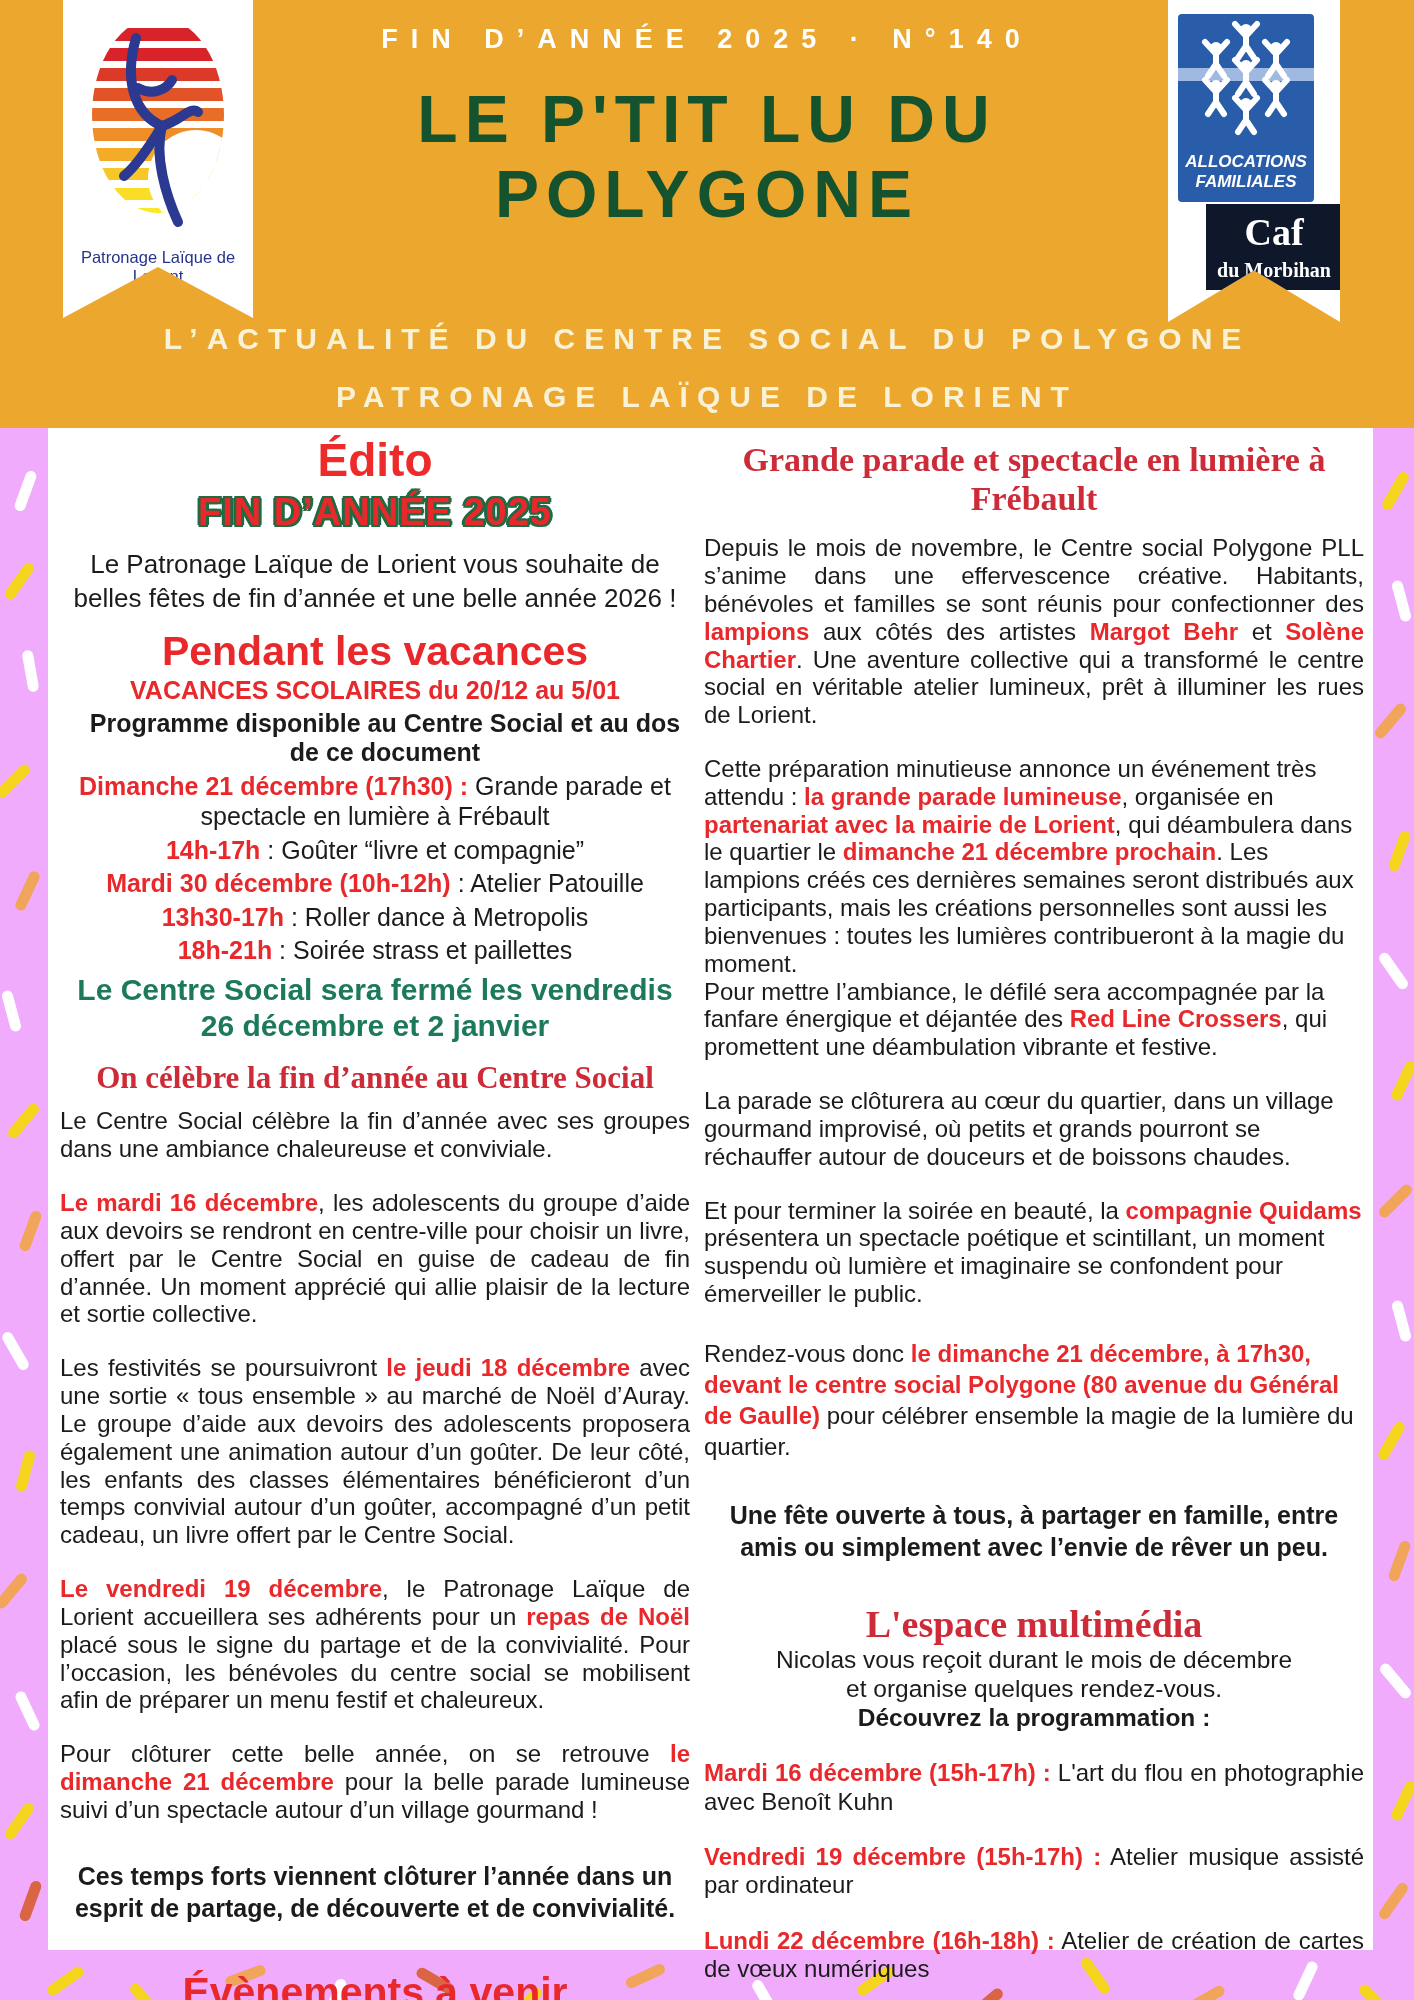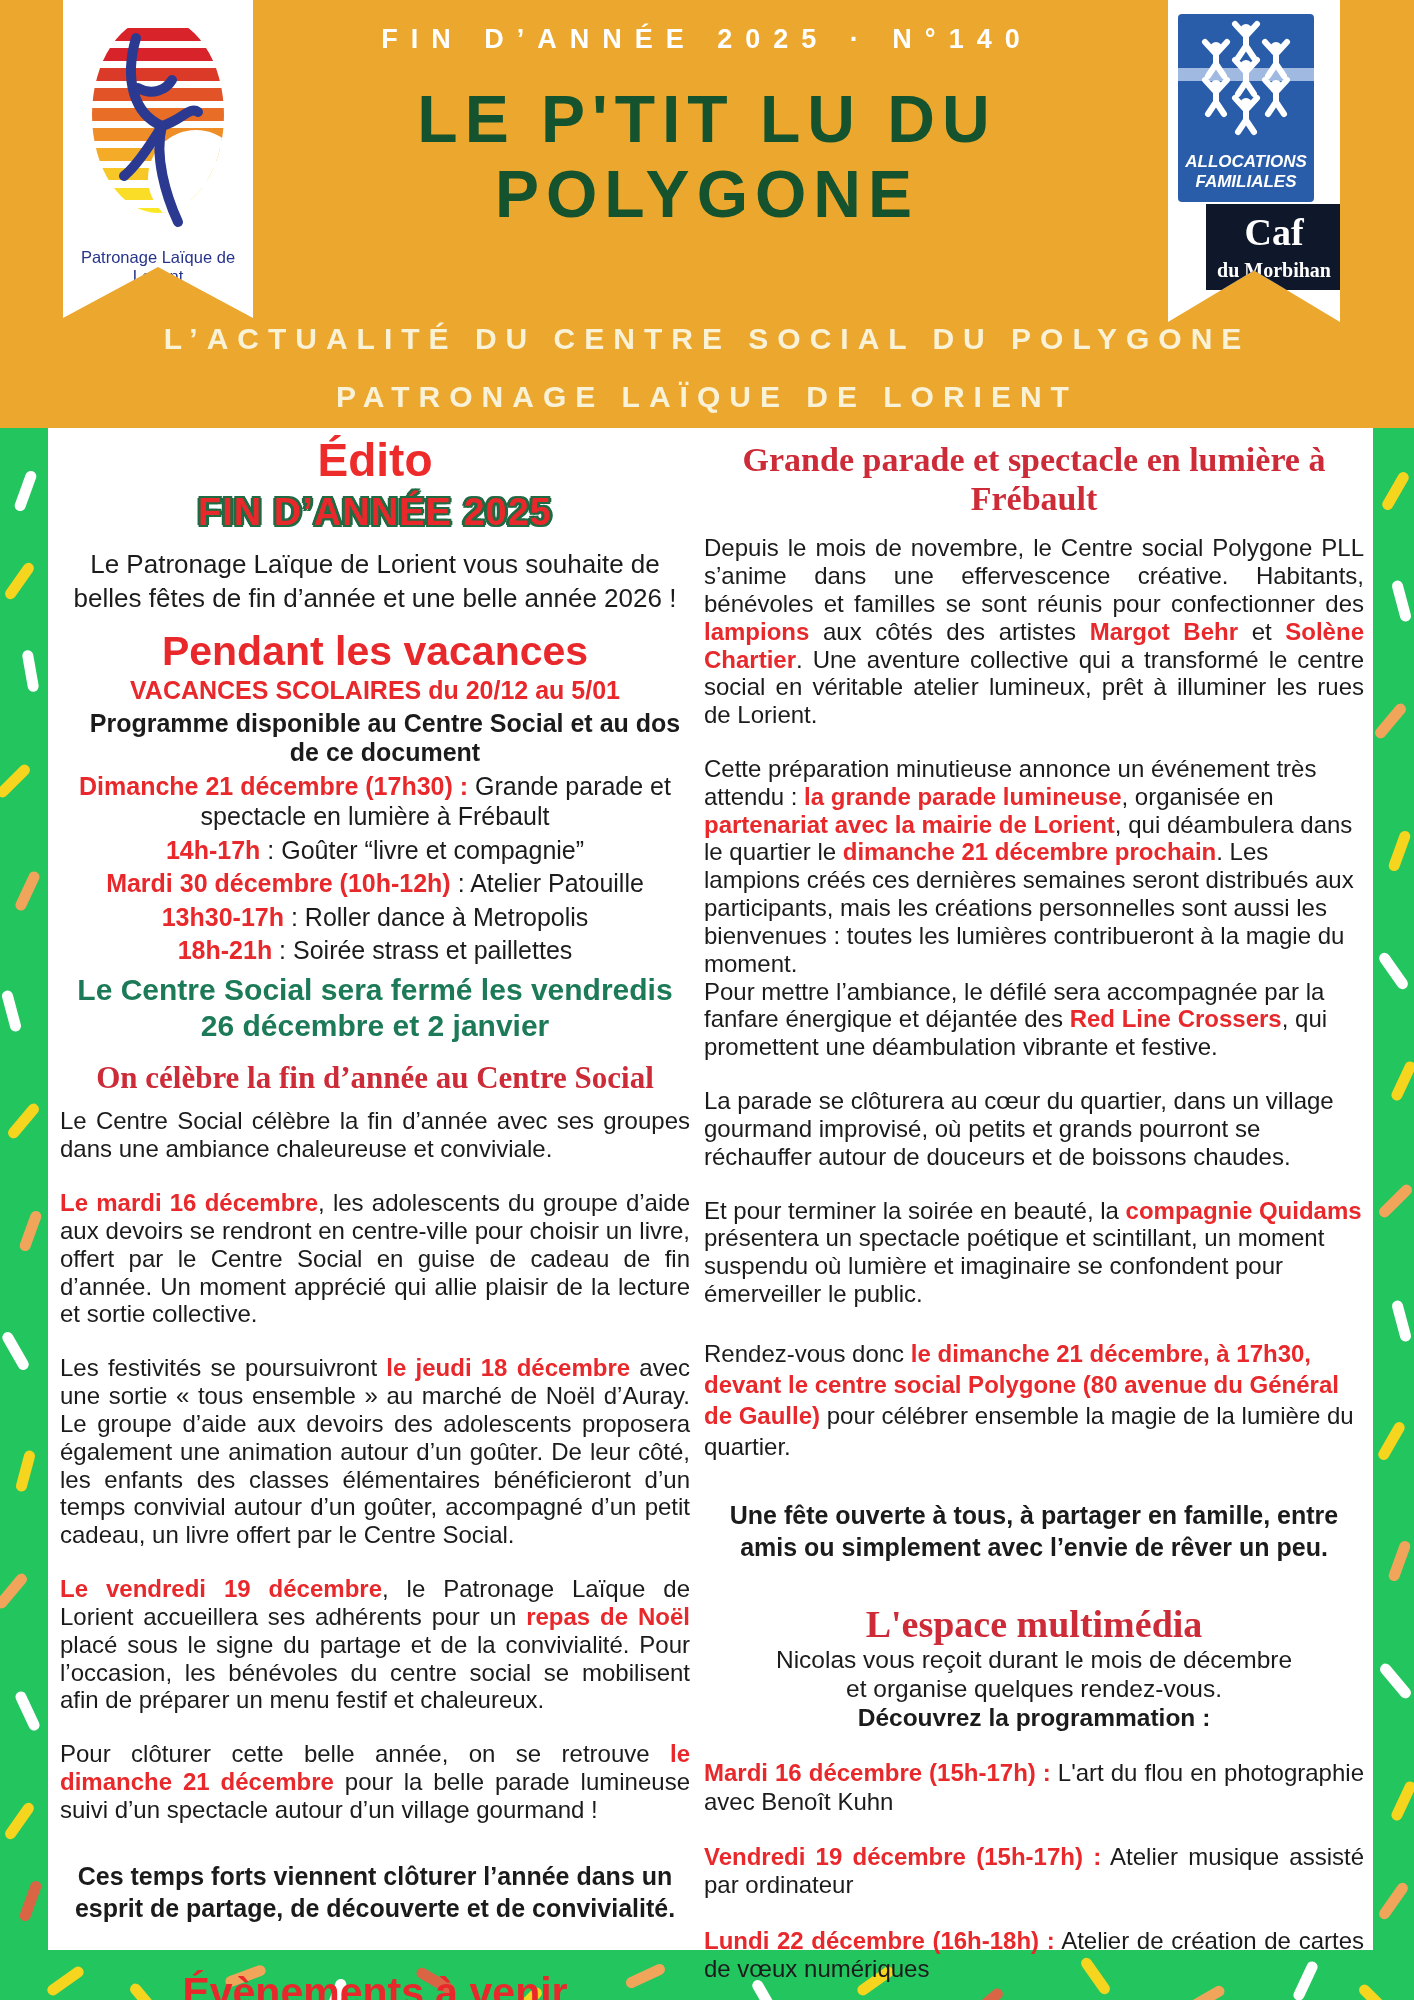--- a/index.html
+++ b/index.html
@@ -32,21 +32,21 @@
             font-weight:700;font-size:17px;line-height:1.1;}
   .caf-line.l1{bottom:30px;}
   .caf-line.l2{bottom:10px;}
   .caf-teal{position:absolute;left:10px;top:204px;width:136px;height:86px;background:#0f172a;margin-left:28px;}
   .caf-name{position:absolute;top:6px;left:0;right:0;text-align:center;color:#ffffff;
             font-weight:700;font-size:38px;font-family:"Liberation Serif", serif;}
   .caf-region{position:absolute;bottom:8px;left:0;right:0;text-align:center;color:#ffffff;
               font-weight:700;font-size:20px;font-family:"Liberation Serif", serif;}
 
   
-  .body-area{position:absolute;top:428px;left:0;right:0;bottom:0;background:#22c55e;padding-left:20px;}
+  .body-area{position:absolute;top:428px;left:0;right:0;bottom:0;background:#f0abfc;padding-left:20px;}
   .confetti{position:absolute;width:11px;height:42px;border-radius:6px;z-index:1;}
   .content-panel{position:absolute;left:48px;top:0;width:1325px;height:1522px;background:#ffffff;z-index:2;}
 
   .col{position:absolute;color:#1B1B1B;font-size:24px;line-height:1.16;}
   .col-left{left:12px;top:8px;width:630px;}
   .col-right{left:656px;top:12px;width:660px;}
   .just{text-align:justify;}
   .bold{font-weight:700;}
 
   .edito-title{font-size:46px;font-weight:800;color:#EE2B2B;text-align:center;line-height:1.05;}

